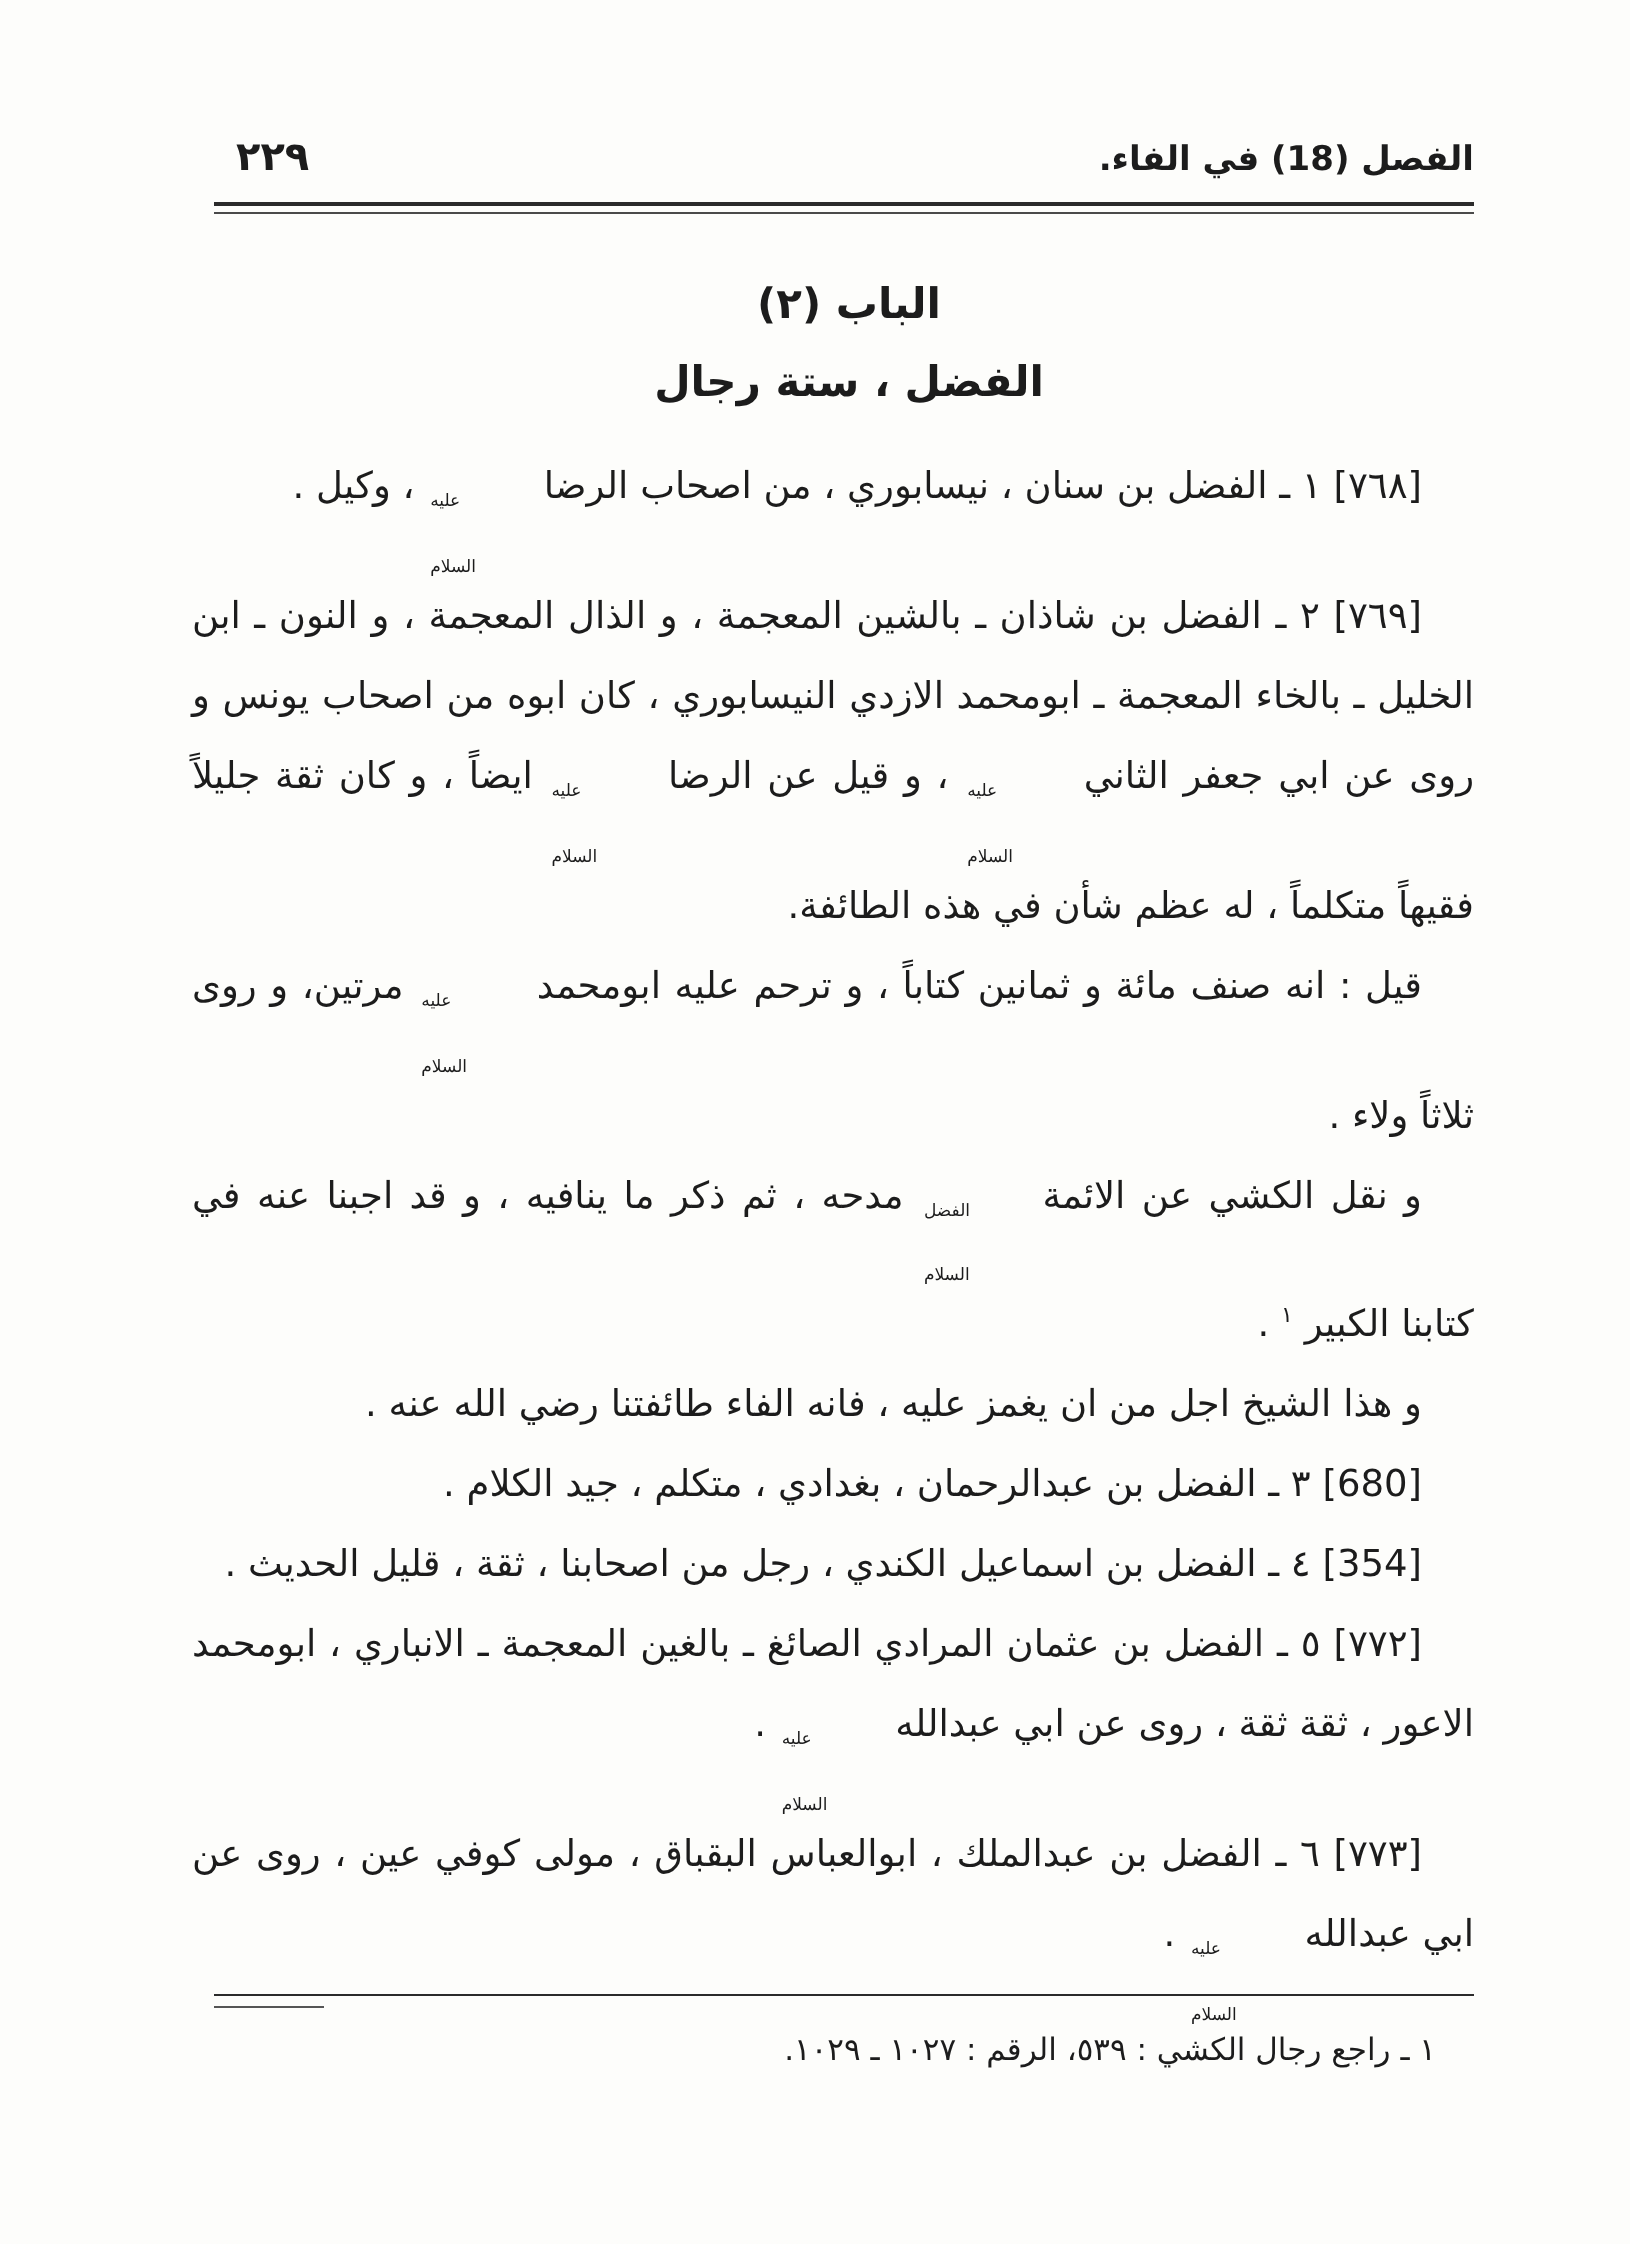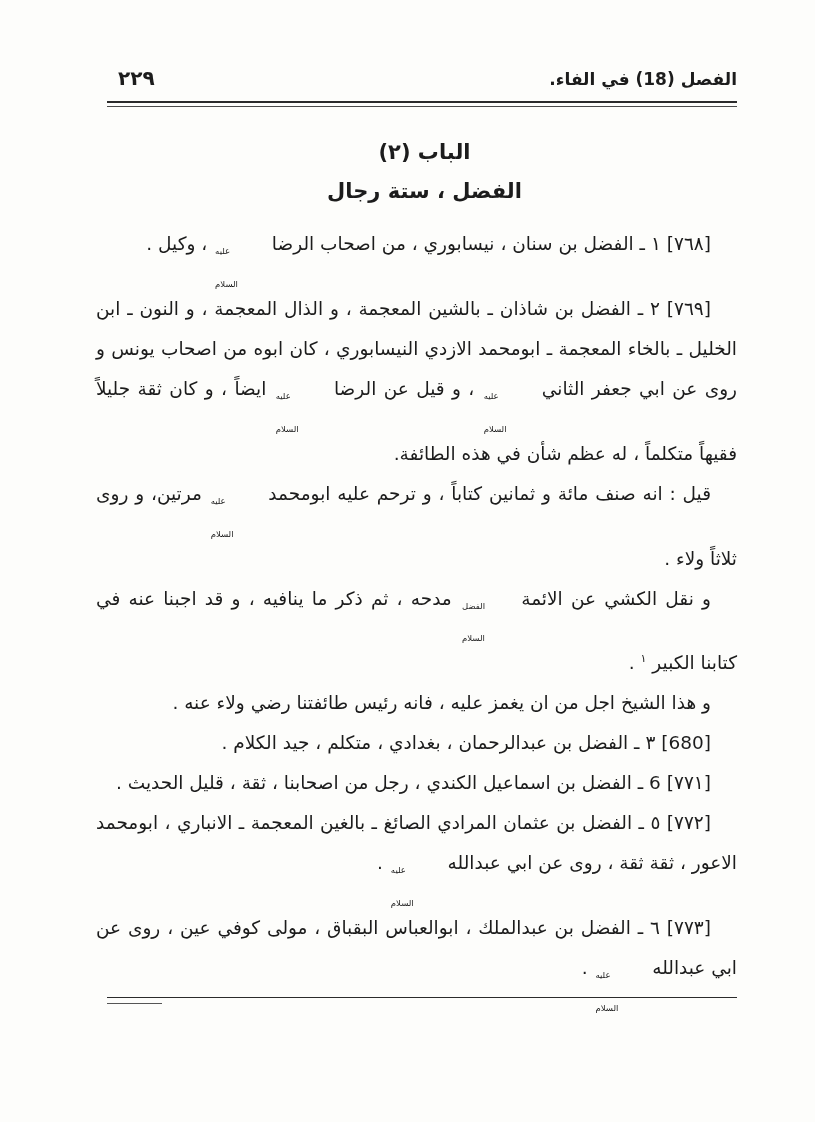--- a/index.html
+++ b/index.html
@@ -131,30 +131,33 @@
           <span>السلام</span>
         </span> ايضاً ، و كان ثقة جليلاً فقيهاً متكلماً ، له عظم شأن في هذه الطائفة.</p>
       <p class="para">قيل : انه صنف مائة و ثمانين كتاباً ، و ترحم عليه ابومحمد <span class="salam">
           <span>عليه</span>
           <span>السلام</span>
         </span> مرتين، و روى ثلاثاً ولاء .</p>
       <p class="para">و نقل الكشي عن الائمة <span class="salam">
           <span>الفضل</span>
           <span>السلام</span>
         </span> مدحه ، ثم ذكر ما ينافيه ، و قد اجبنا عنه في كتابنا الكبير <sup>١</sup> .</p>
-      <p class="para">و هذا الشيخ اجل من ان يغمز عليه ، فانه رئيس طائفتنا رضي ولاء عنه .</p>
+      <p class="para">و هذا الشيخ اجل من ان يغمز عليه ، فانه الفاء طائفتنا رضي الله عنه .</p>
       <p class="para">[680] ٣ ـ الفضل بن عبدالرحمان ، بغدادي ، متكلم ، جيد الكلام .</p>
-      <p class="para">[٧٧١] 6 ـ الفضل بن اسماعيل الكندي ، رجل من اصحابنا ، ثقة ، قليل الحديث .</p>
+      <p class="para">[354] ٤ ـ الفضل بن اسماعيل الكندي ، رجل من اصحابنا ، ثقة ، قليل الحديث .</p>
       <p class="para">[٧٧٢] ٥ ـ الفضل بن عثمان المرادي الصائغ ـ بالغين المعجمة ـ الانباري ، ابومحمد الاعور ، ثقة ثقة ، روى عن ابي عبدالله <span class="salam">
           <span>عليه</span>
           <span>السلام</span>
         </span> .</p>
       <p class="para">[٧٧٣] ٦ ـ الفضل بن عبدالملك ، ابوالعباس البقباق ، مولى كوفي عين ، روى عن ابي عبدالله <span class="salam">
           <span>عليه</span>
           <span>السلام</span>
         </span> .</p>
     </div>
 
   <div class="footnote-rule"></div>
   <div class="footnote-rule-artifact"></div>
 
+  <div class="footnote">
+    <span>١ ـ راجع رجال الكشي : ٥٣٩، الرقم : ١٠٢٧ ـ ١٠٢٩.</span>
+  </div>
 
 </div>
 
 </body></html>

